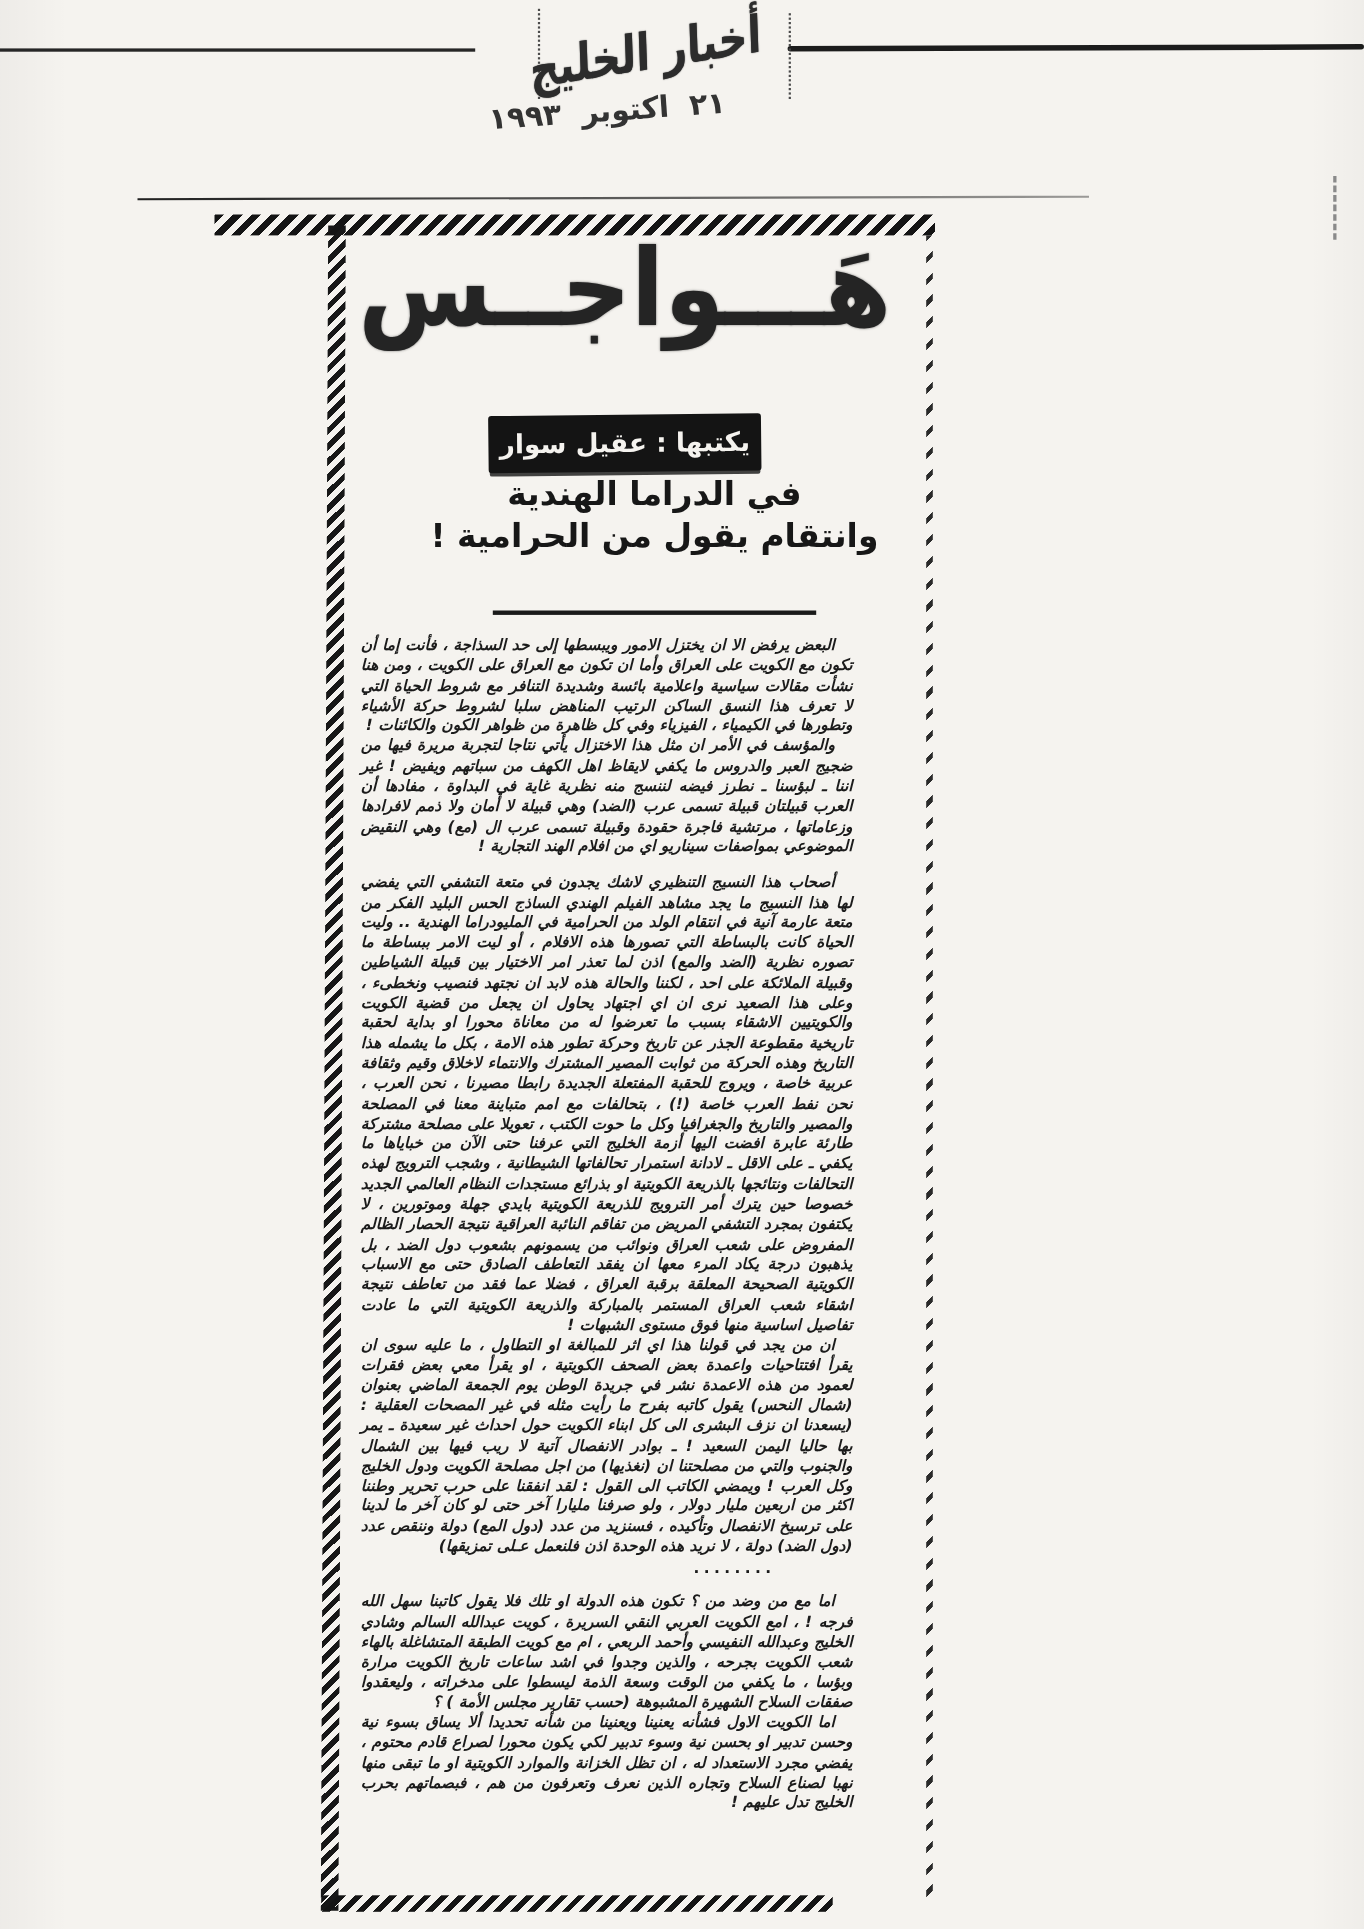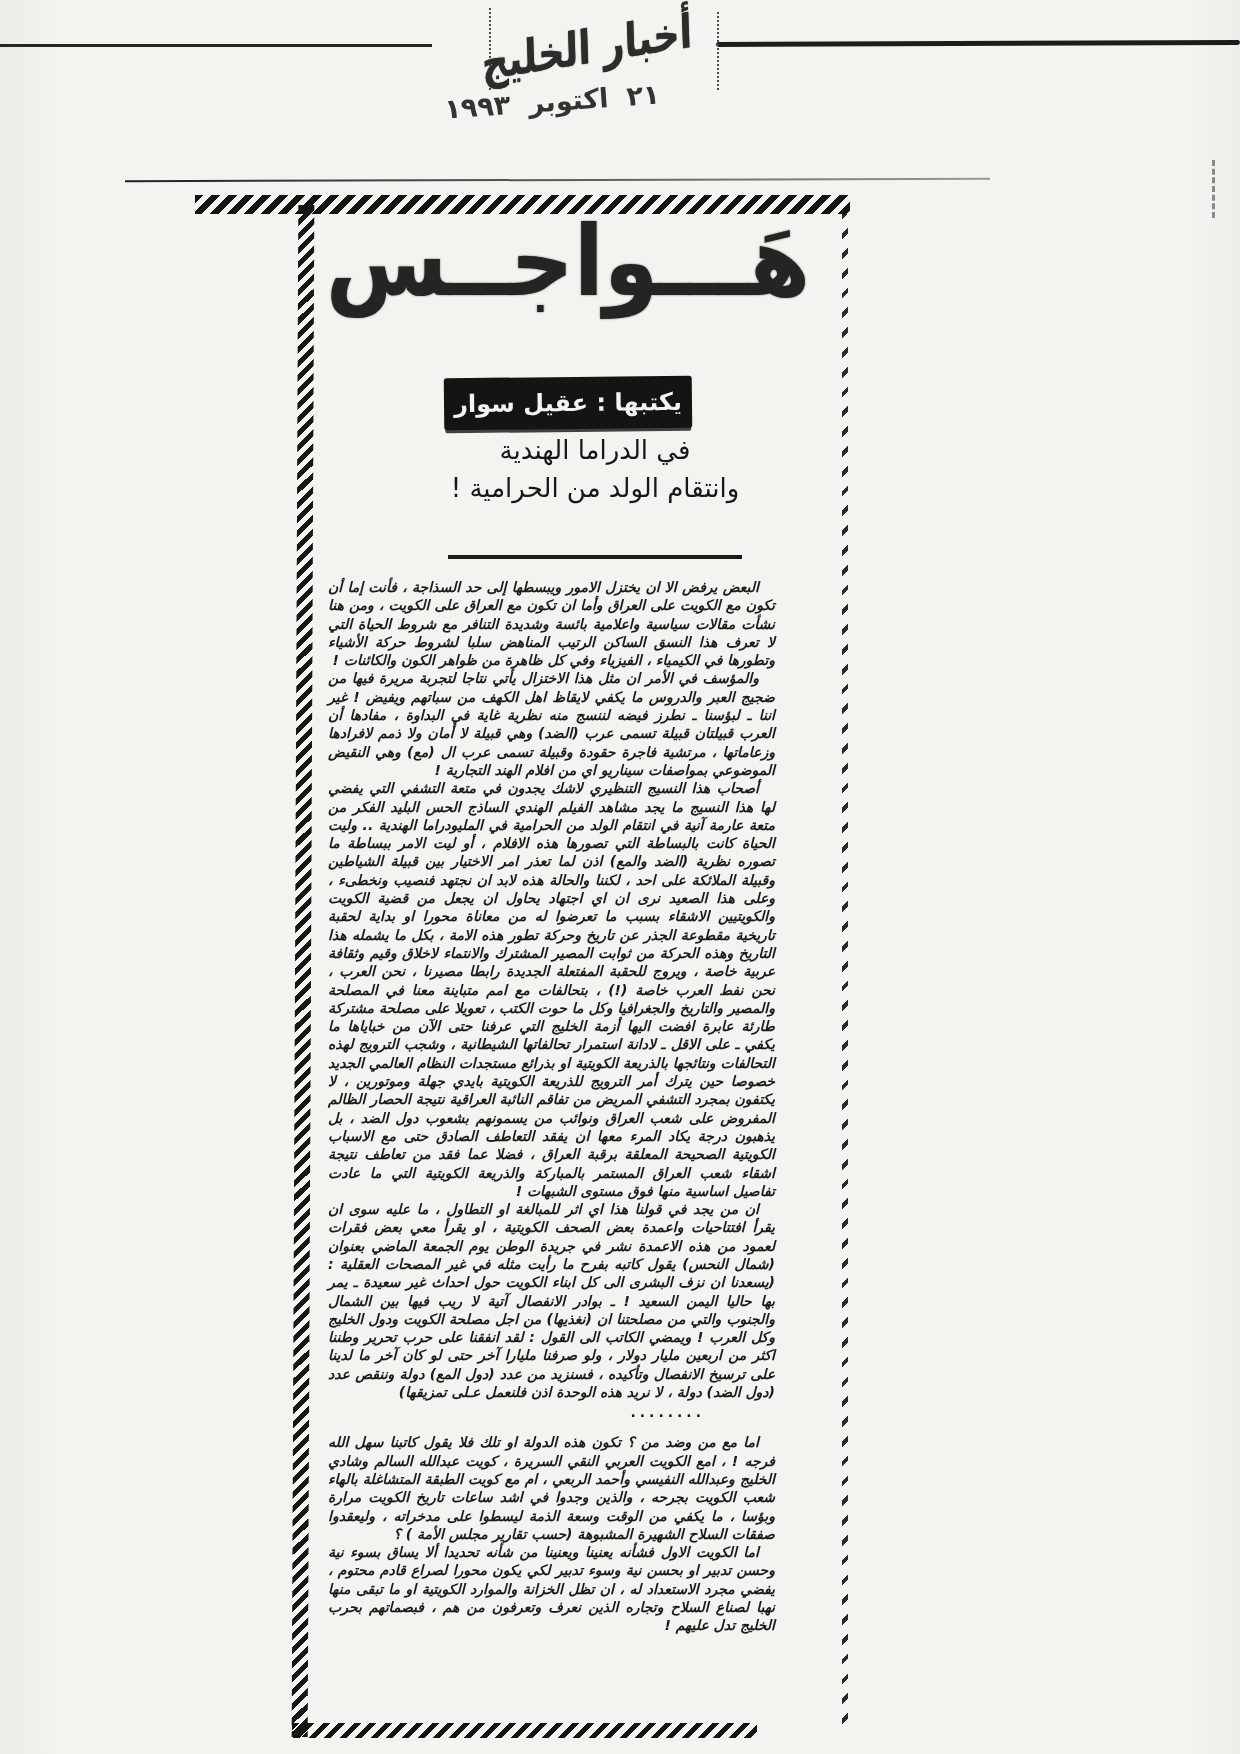--- a/index.html
+++ b/index.html
@@ -67,31 +67,31 @@
   .byline{
     position:absolute;left:249px;top:182px;width:248px;height:52px;
     background:#141414;border-radius:3px;
     display:flex;align-items:center;justify-content:center;
     transform:rotate(-0.6deg);
     box-shadow:0 4px 0 -1px rgba(20,20,20,0.8);
   }
   .byline span{color:#f5f3ef;font-size:24px;font-weight:bold;white-space:nowrap;}
   .art-title{
     position:absolute;left:160px;top:236px;width:480px;
-    text-align:center;font-weight:normal;font-size:26px;line-height:38px;color:#171717;
+    text-align:center;font-weight:bold;font-size:30px;line-height:38px;color:#171717;
   }
   .title-underline{position:absolute;left:253px;top:360px;width:294px;height:4px;background:#1a1a1a;}
 
   .body{
     position:absolute;left:133px;top:383px;width:447px;
     font-size:14px;line-height:18.3px;font-weight:bold;
     text-align:justify;color:#1b1b1b;
   }
   .body p{margin:0;text-indent:16px;font-style:italic;}
-  .body p.gap-top{}
+  .body p.gap-top{margin-top:14px;}
   .dots{
     text-align:right;margin:4px 70px 14px 0;
     letter-spacing:4px;font-weight:bold;line-height:14px;
   }
 </style>
 </head>
 <body>
 
 <div class="page">
 
@@ -111,21 +111,21 @@
     <div class="band-bottom"></div>
 
     <div class="masthead">هَـــواجــس</div>
 
     <div class="byline">
       <span>يكتبها : عقيل سوار</span>
     </div>
 
     <div class="art-title">
       <div>في الدراما الهندية</div>
-      <div>وانتقام الولد من الحرامية !</div>
+      <div>وانتقام يقول من الحرامية !</div>
     </div>
     <div class="title-underline"></div>
 
     <div class="body">
       <p>البعض يرفض الا ان يختزل الامور ويبسطها إلى حد السذاجة ، فأنت إما أن تكون مع الكويت على العراق وأما ان تكون مع العراق على الكويت ، ومن هنا نشأت مقالات سياسية واعلامية بائسة وشديدة التنافر مع شروط الحياة التي لا تعرف هذا النسق الساكن الرتيب المناهض سلبا لشروط حركة الأشياء وتطورها في الكيمياء ، الفيزياء وفي كل ظاهرة من ظواهر الكون والكائنات !</p>
       <p>والمؤسف في الأمر ان مثل هذا الاختزال يأتي نتاجا لتجربة مريرة فيها من ضجيج العبر والدروس ما يكفي لايقاظ اهل الكهف من سباتهم ويفيض ! غير اننا ـ لبؤسنا ـ نطرز فيضه لننسج منه نظرية غاية في البداوة ، مفادها أن العرب قبيلتان قبيلة تسمى عرب (الضد) وهي قبيلة لا أمان ولا ذمم لافرادها وزعاماتها ، مرتشية فاجرة حقودة وقبيلة تسمى عرب ال (مع) وهي النقيض الموضوعي بمواصفات سيناريو اي من افلام الهند التجارية !</p>
       <p class="gap-top">أصحاب هذا النسيج التنظيري لاشك يجدون في متعة التشفي التي يفضي لها هذا النسيج ما يجد مشاهد الفيلم الهندي الساذج الحس البليد الفكر من متعة عارمة آنية في انتقام الولد من الحرامية في المليودراما الهندية .. وليت الحياة كانت بالبساطة التي تصورها هذه الافلام ، أو ليت الامر ببساطة ما تصوره نظرية (الضد والمع) اذن لما تعذر امر الاختيار بين قبيلة الشياطين وقبيلة الملائكة على احد ، لكننا والحالة هذه لابد ان نجتهد فنصيب ونخطىء ، وعلى هذا الصعيد نرى ان اي اجتهاد يحاول ان يجعل من قضية الكويت والكويتيين الاشقاء بسبب ما تعرضوا له من معاناة محورا او بداية لحقبة تاريخية مقطوعة الجذر عن تاريخ وحركة تطور هذه الامة ، بكل ما يشمله هذا التاريخ وهذه الحركة من ثوابت المصير المشترك والانتماء لاخلاق وقيم وثقافة عربية خاصة ، ويروج للحقبة المفتعلة الجديدة رابطا مصيرنا ، نحن العرب ، نحن نفط العرب خاصة (!) ، بتحالفات مع امم متباينة معنا في المصلحة والمصير والتاريخ والجغرافيا وكل ما حوت الكتب ، تعويلا على مصلحة مشتركة طارئة عابرة افضت اليها أزمة الخليج التي عرفنا حتى الآن من خباياها ما يكفي ـ على الاقل ـ لادانة استمرار تحالفاتها الشيطانية ، وشجب الترويج لهذه التحالفات ونتائجها بالذريعة الكويتية او بذرائع مستجدات النظام العالمي الجديد خصوصا حين يترك أمر الترويج للذريعة الكويتية بايدي جهلة وموتورين ، لا يكتفون بمجرد التشفي المريض من تفاقم النائبة العراقية نتيجة الحصار الظالم المفروض على شعب العراق ونوائب من يسمونهم بشعوب دول الضد ، بل يذهبون درجة يكاد المرء معها ان يفقد التعاطف الصادق حتى مع الاسباب الكويتية الصحيحة المعلقة برقبة العراق ، فضلا عما فقد من تعاطف نتيجة اشقاء شعب العراق المستمر بالمباركة والذريعة الكويتية التي ما عادت تفاصيل اساسية منها فوق مستوى الشبهات !</p>
       <p>ان من يجد في قولنا هذا اي اثر للمبالغة او التطاول ، ما عليه سوى ان يقرأ افتتاحيات واعمدة بعض الصحف الكويتية ، او يقرأ معي بعض فقرات لعمود من هذه الاعمدة نشر في جريدة الوطن يوم الجمعة الماضي بعنوان (شمال النحس) يقول كاتبه بفرح ما رأيت مثله في غير المصحات العقلية : (يسعدنا ان نزف البشرى الى كل ابناء الكويت حول احداث غير سعيدة ـ يمر بها حاليا اليمن السعيد ! ـ بوادر الانفصال آتية لا ريب فيها بين الشمال والجنوب والتي من مصلحتنا ان (نغذيها) من اجل مصلحة الكويت ودول الخليج وكل العرب ! ويمضي الكاتب الى القول : لقد انفقنا على حرب تحرير وطننا اكثر من اربعين مليار دولار ، ولو صرفنا مليارا آخر حتى لو كان آخر ما لدينا على ترسيخ الانفصال وتأكيده ، فسنزيد من عدد (دول المع) دولة وننقص عدد (دول الضد) دولة ، لا نريد هذه الوحدة اذن فلنعمل عـلى تمزيقها)</p>
       <div class="dots">........</div>
       <p>اما مع من وضد من ؟ تكون هذه الدولة او تلك فلا يقول كاتبنا سهل الله فرجه ! ، امع الكويت العربي النقي السريرة ، كويت عبدالله السالم وشادي الخليج وعبدالله النفيسي وأحمد الربعي ، ام مع كويت الطبقة المتشاغلة بالهاء شعب الكويت بجرحه ، والذين وجدوا في اشد ساعات تاريخ الكويت مرارة وبؤسا ، ما يكفي من الوقت وسعة الذمة ليسطوا على مدخراته ، وليعقدوا صفقات السلاح الشهيرة المشبوهة (حسب تقارير مجلس الأمة ) ؟</p>

